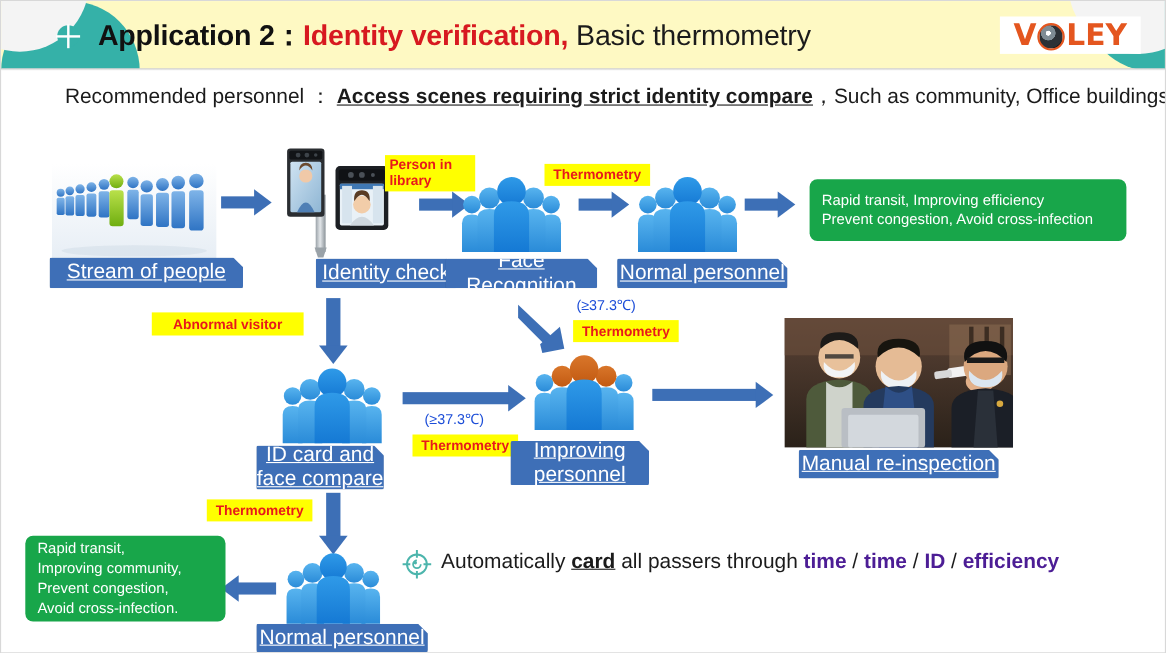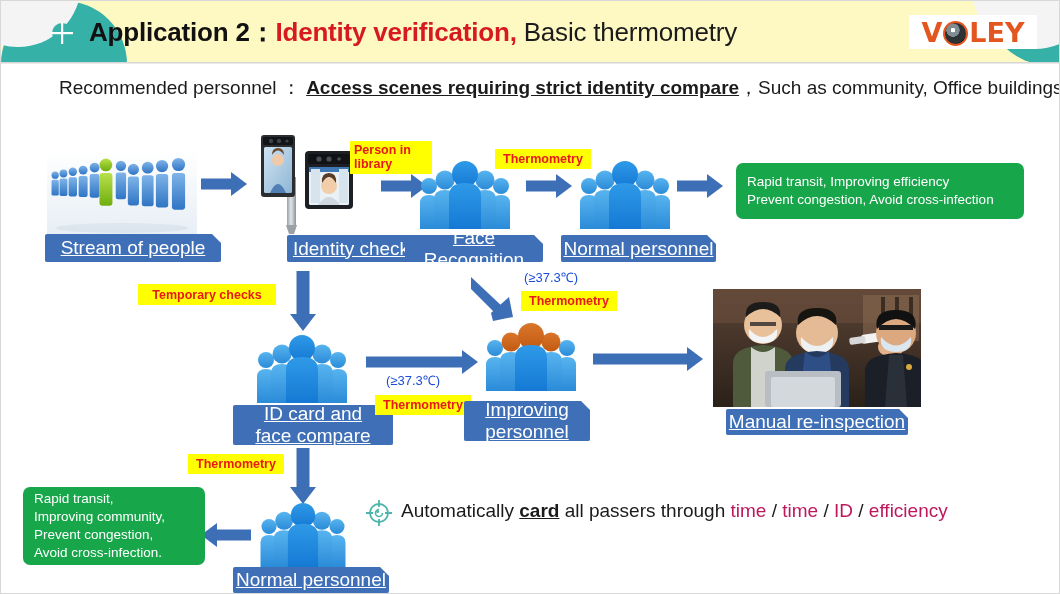--- a/index.html
+++ b/index.html
@@ -135,21 +135,21 @@
 
   
   .photo{position:absolute;overflow:hidden;}
 
   
   #save-line{
     position:absolute;left:400px;top:499px;
     font-size:19px;color:#1b1b1b;white-space:nowrap;
   }
   #save-line .save{font-weight:bold;text-decoration:underline;}
-  #save-line .red{color:#be185d;font-weight:normal;}
+  #save-line .red{color:#4c1d95;font-weight:bold;}
   #target-icon{position:absolute;left:364px;top:498px;width:28px;height:28px;}
 </style>
 </head>
 <body>
 
 <div id="slide">
 
   <div id="header">
     <div id="corner-left"></div>
     <div id="corner-left-mask"></div>
@@ -374,21 +374,21 @@
   </div>
 
   <div class="arrow-r" style="left:676px;top:172px;width:46px;height:26px;">
     <div class="shaft" style="width:32px;"></div>
       <div class="head"></div>
   </div>
 
   <div class="greenbox" style="left:735px;top:162px;width:288px;height:56px;white-space:pre-line;display:flex;align-items:center;">Rapid transit, Improving efficiency
 Prevent congestion, Avoid cross-infection</div>
 
-  <div class="hl" style="left:137px;top:283px;width:138px;height:21px;display:flex;align-items:center;justify-content:center;">Temporary checks</div>
+  <div class="hl" style="left:137px;top:283px;width:138px;height:21px;display:flex;align-items:center;justify-content:center;">Abnormal visitor</div>
 
   <div class="arrow-d" style="left:288px;top:270px;width:28px;height:60px;">
     <div class="shaft" style="height:44px;"></div>
       <div class="head"></div>
   </div>
 
   <div class="photo" style="left:255px;top:332px;width:92px;height:72px;">
     <svg viewBox="0 0 92 72" width="92" height="72">
       <g fill="url(#gblue2)">
         <circle cx="10" cy="27" r="8"></circle>
@@ -400,21 +400,21 @@
         <circle cx="66" cy="21" r="9.5"></circle>
           <path d="M55 70 v-30 q0 -9 11 -9 q11 0 11 9 v30 z"></path>
       </g>
       <g fill="url(#gblue)">
         <circle cx="46" cy="15" r="13"></circle>
         <path d="M30 70 v-33 q0 -13 16 -13 q16 0 16 13 v33 z"></path>
       </g>
     </svg>
   </div>
 
-  <div class="bluebox" style="left:232px;top:404px;width:160px;height:40px;white-space:pre-line;">
+  <div class="bluebox" style="left:232px;top:404px;width:116px;height:40px;white-space:pre-line;">
     <span>ID card and
 face compare</span>
   </div>
 
   <svg style="position:absolute;left:470px;top:272px;width:70px;height:56px;" viewBox="0 0 70 56">
     <g fill="#3d6fb6">
       <polygon points="0,4 34,36 28,44 -4,12"></polygon>
       <polygon points="22,48 42,44 38,24 20,40"></polygon>
     </g>
   </svg>

